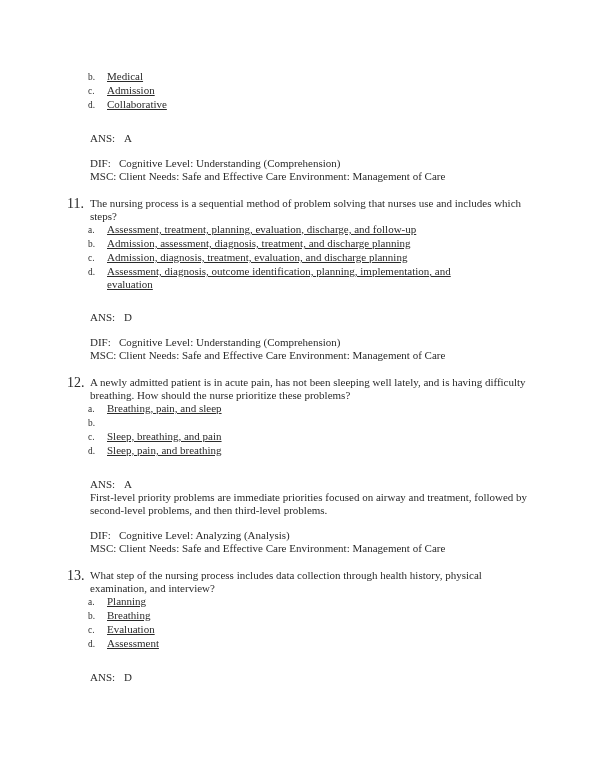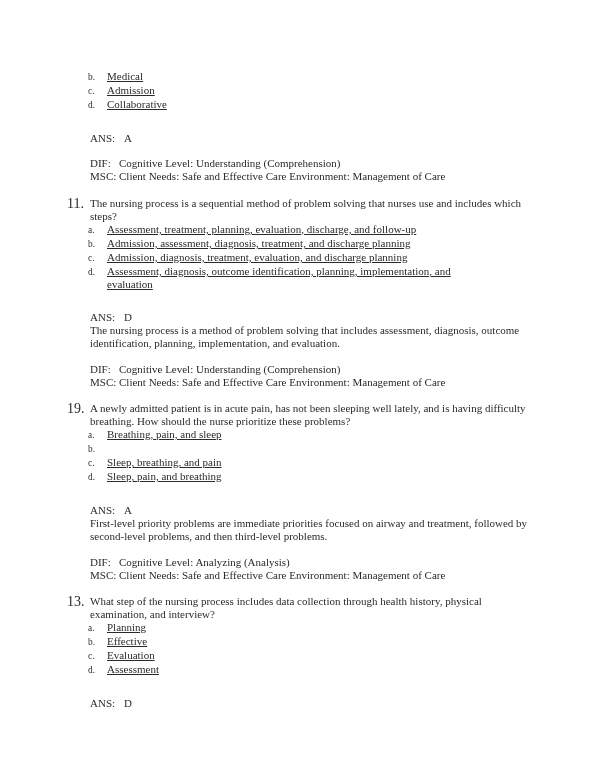--- a/index.html
+++ b/index.html
@@ -108,37 +108,36 @@
       </div>
       <div class="option">
         <span class="letter">d.</span>
         <span class="opt-text">Assessment, diagnosis, outcome identification, planning, implementation, and evaluation</span>
       </div>
     </div>
     <div class="ans-block">
       <div class="ans-line">
         <span class="ans-label">ANS:</span><span class="ans-value">D</span>
       </div>
-      <div class="rationale">The nursing process is a method of problem solving that includes assessment, diagnosis, outcome identification, planning, implementation, and evaluation.</div>
     </div>
     <div class="meta-block">
       <div class="meta-line">
         <span class="meta-label">DIF:</span>
         <span class="meta-value">Cognitive Level: Understanding (Comprehension)</span>
       </div>
       <div class="meta-line">
         <span class="meta-label">MSC:</span>
         <span class="meta-value">Client Needs: Safe and Effective Care Environment: Management of Care</span>
       </div>
     </div>
   </section>
 
   <section class="question">
     <div class="q-row">
-      <span class="q-num">19.</span>
+      <span class="q-num">12.</span>
       <div class="q-text">A newly admitted patient is in acute pain, has not been sleeping well lately, and is having difficulty breathing. How should the nurse prioritize these problems?</div>
     </div>
     <div class="options">
       <div class="option">
         <span class="letter">a.</span>
         <span class="opt-text">Breathing, pain, and sleep</span>
       </div>
       <div class="option">
         <span class="letter">b.</span>
       </div>
@@ -174,21 +173,21 @@
       <span class="q-num">13.</span>
       <div class="q-text">What step of the nursing process includes data collection through health history, physical examination, and interview?</div>
     </div>
     <div class="options">
       <div class="option">
         <span class="letter">a.</span>
         <span class="opt-text">Planning</span>
       </div>
       <div class="option">
         <span class="letter">b.</span>
-        <span class="opt-text">Effective</span>
+        <span class="opt-text">Breathing</span>
       </div>
       <div class="option">
         <span class="letter">c.</span>
         <span class="opt-text">Evaluation</span>
       </div>
       <div class="option">
         <span class="letter">d.</span>
         <span class="opt-text">Assessment</span>
       </div>
     </div>

